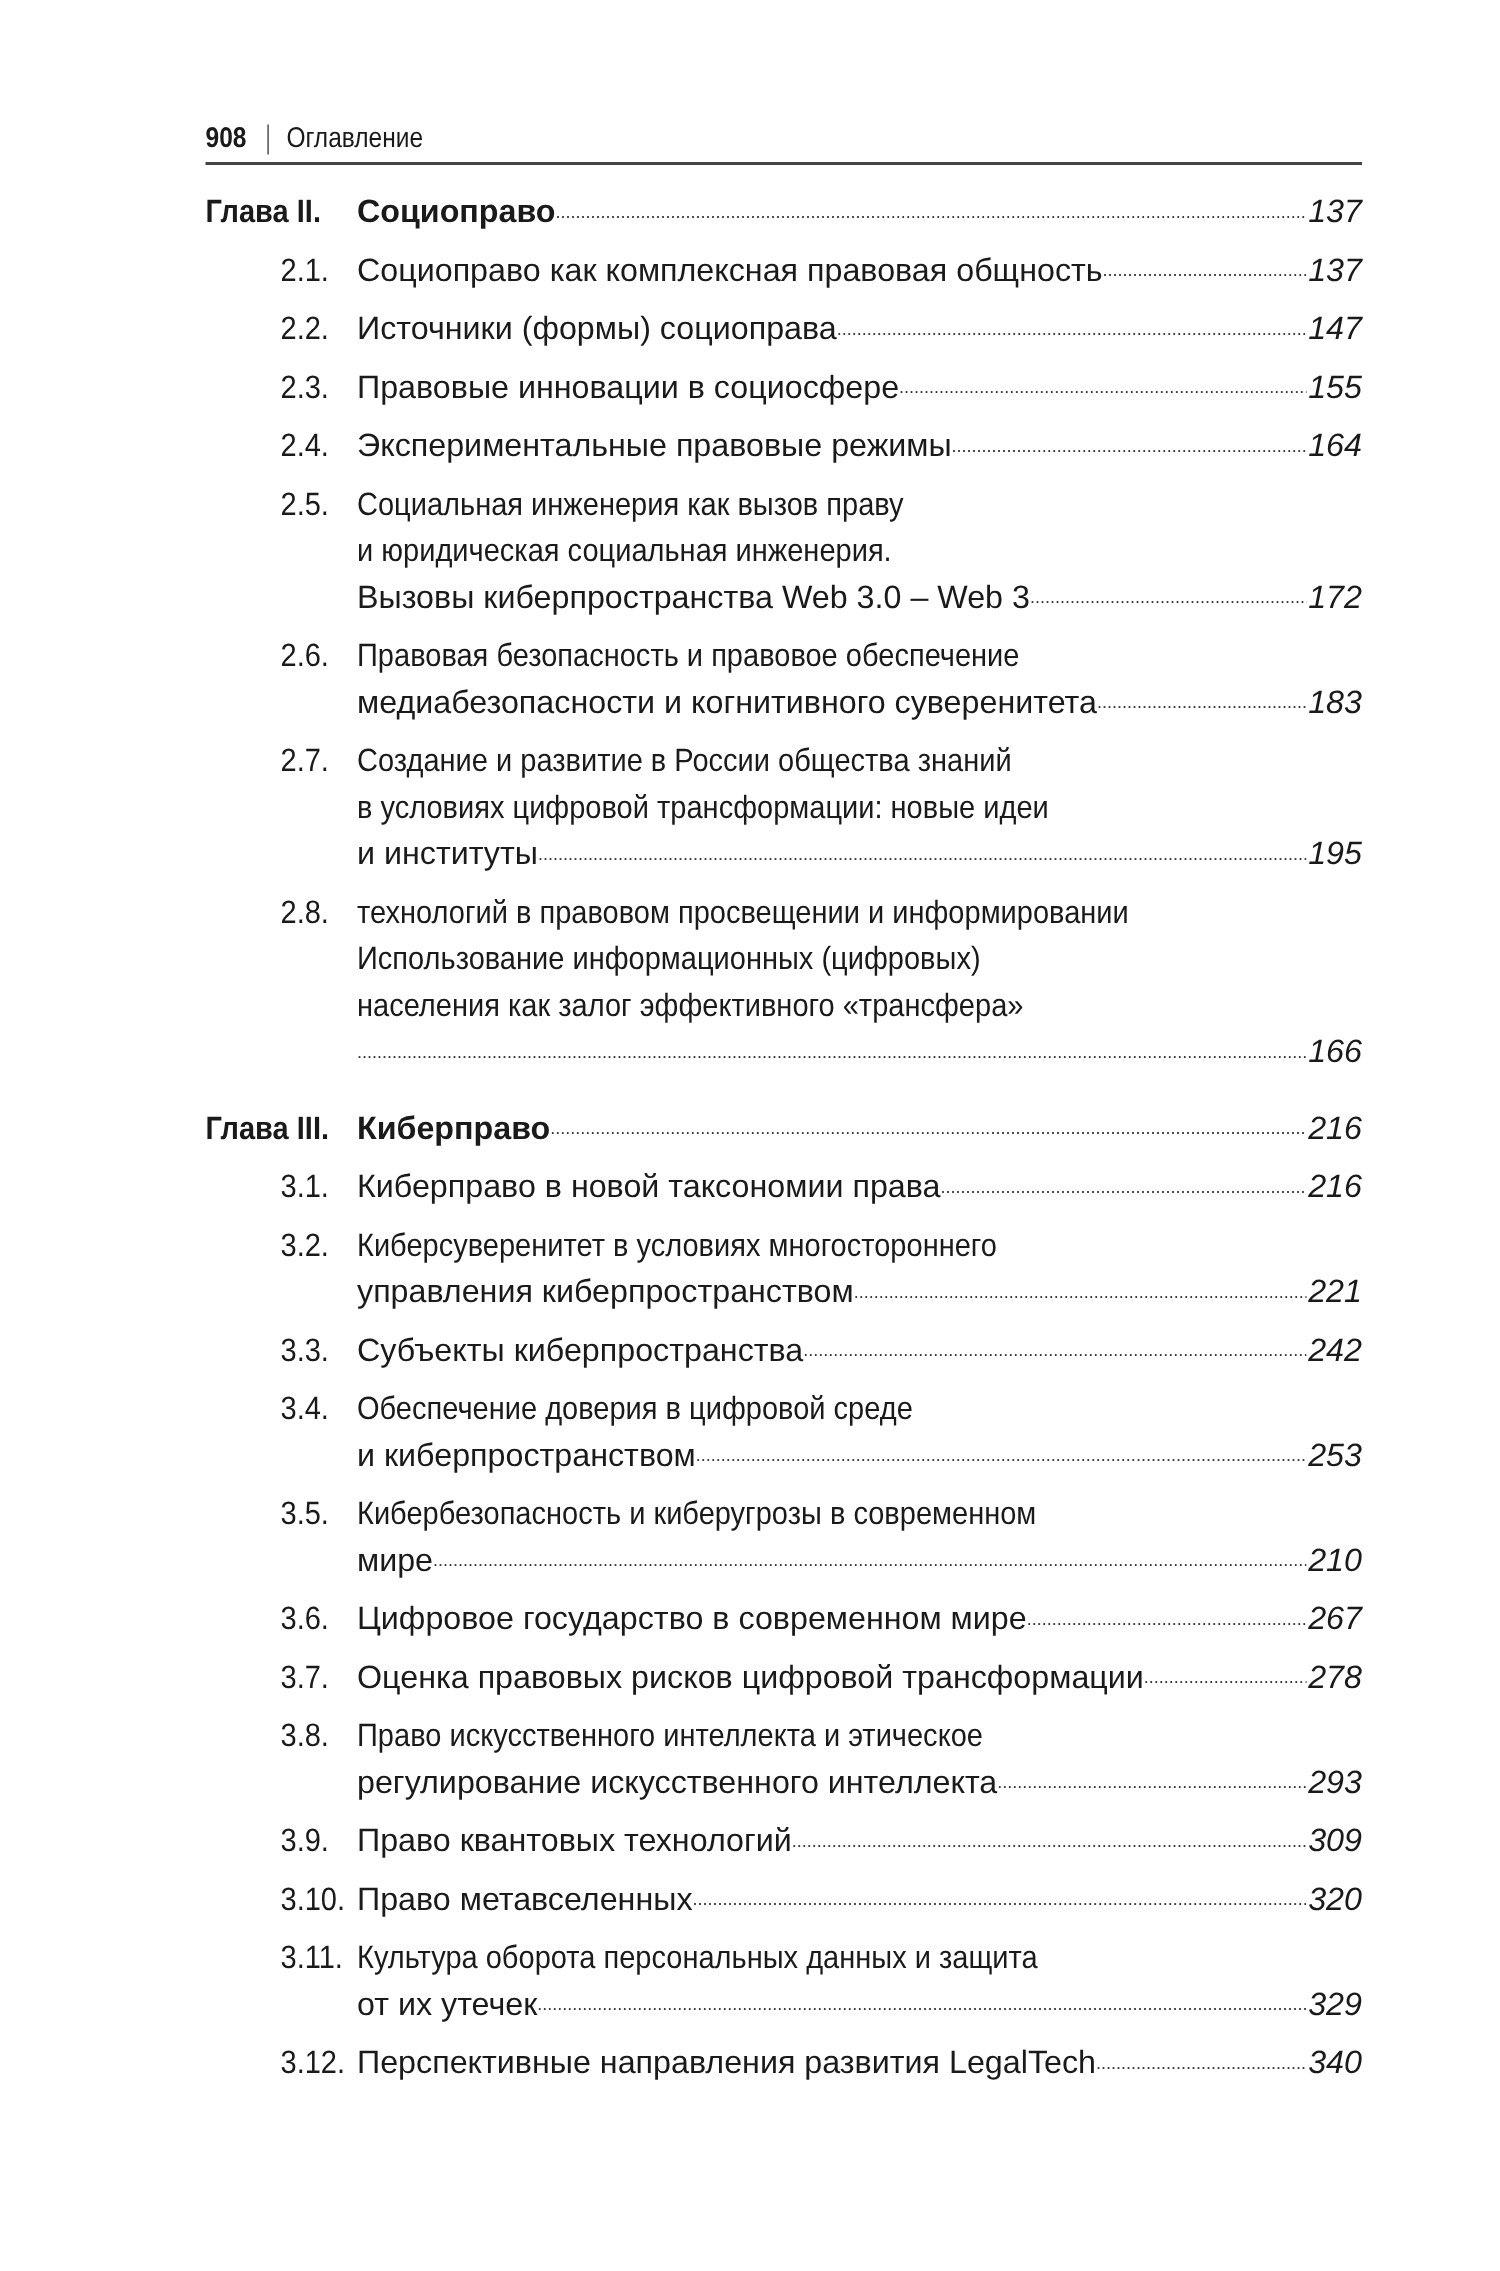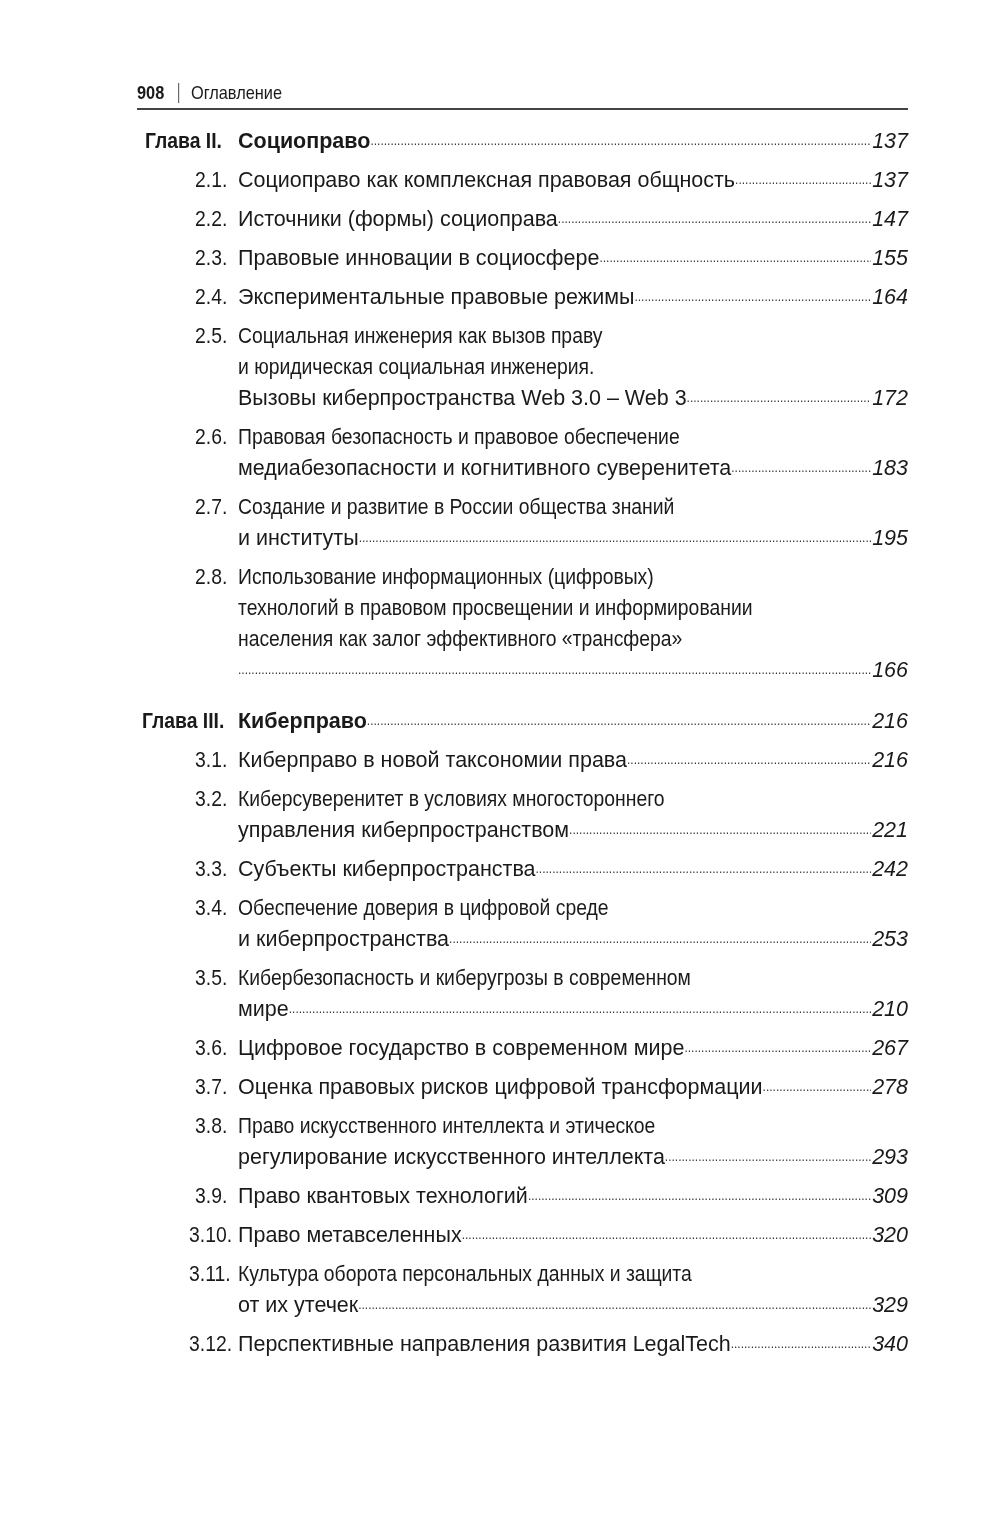--- a/index.html
+++ b/index.html
@@ -6,21 +6,21 @@
     body { width: 1000px; height: 1514px; position: relative; overflow: hidden;
            font-family: "Liberation Sans", "DejaVu Sans", sans-serif; color: #1a1a1a; }
     .page { position: absolute; left: 137px; top: 0; width: 771px; }
     .running-head { position: absolute; top: 80px; left: 0; height: 26px; font-size: 19px;
                     display: flex; align-items: center; transform: scaleX(0.86); transform-origin: left center; }
     .running-head .pgno { font-weight: bold; }
     .running-head .sep { display: inline-block; width: 1px; height: 20px; background: #333; margin: 0 14px 0 16px; }
     .rule { position: absolute; top: 108px; left: 0; width: 771px; height: 1.5px; background: #444; }
     .toc { position: absolute; top: 126px; left: 0; width: 771px; }
     .entry { position: relative; display: flex; font-size: 21.5px; line-height: 31px; }
-    .entry .num { width: 101px; flex: none; text-align: center; padding-left: 50px; box-sizing: border-box; }
+    .entry .num { width: 101px; flex: none; text-align: left; padding-left: 50px; box-sizing: border-box; }
     .entry.chapter .num { padding-left: 0; font-weight: bold; }
     .entry .body { flex: 1; min-width: 0; }
     .entry .line { display: block; white-space: nowrap; overflow: hidden; }
     .entry .last { display: flex; align-items: flex-end; }
     .entry .last .t { white-space: nowrap; flex: none; }
     .entry .last .dots { flex: 1; overflow: hidden; white-space: nowrap; letter-spacing: 0px;
                          font-size: 12px; line-height: 31px; align-self: flex-end; color: #333; }
     .entry .last .dots::before { content: "........................................................................................................................................................................................................................................................................................................"; }
     .entry .last .pg { flex: none; padding-left: 1px; font-style: italic; }
     .entry.chapter .t { font-weight: bold; }
@@ -117,33 +117,34 @@
             <span class="dots"></span>
             <span class="pg">183</span>
           </div>
         </div>
       </div>
       <div class="gap-s"></div>
       <div class="entry section">
         <div class="num"><span class="narrow">2.7.</span></div>
         <div class="body">
           <span class="line"><span class="narrow">Создание и развитие в России общества знаний</span></span>
+          <span class="line"><span class="narrow">в условиях цифровой трансформации: новые идеи</span></span>
           <div class="last">
             <span class="t">и институты</span>
             <span class="dots"></span>
             <span class="pg">195</span>
           </div>
         </div>
       </div>
       <div class="gap-s"></div>
       <div class="entry section">
         <div class="num"><span class="narrow">2.8.</span></div>
         <div class="body">
+          <span class="line"><span class="narrow">технологий в правовом просвещении и информировании</span></span>
           <span class="line"><span class="narrow">Использование информационных (цифровых)</span></span>
-          <span class="line"><span class="narrow">технологий в правовом просвещении и информировании</span></span>
           <span class="line"><span class="narrow">населения как залог эффективного «трансфера»</span></span>
           <div class="last">
             <span class="dots"></span>
             <span class="pg">166</span>
           </div>
         </div>
       </div>
       <div class="gap-l"></div>
       <div class="entry chapter">
         <div class="num"><span class="narrow">Глава III.</span></div>
@@ -188,21 +189,21 @@
             <span class="pg">242</span>
           </div>
         </div>
       </div>
       <div class="gap-s"></div>
       <div class="entry section">
         <div class="num"><span class="narrow">3.4.</span></div>
         <div class="body">
           <span class="line"><span class="narrow">Обеспечение доверия в цифровой среде</span></span>
           <div class="last">
-            <span class="t">и киберпространства</span>
+            <span class="t">и киберпространством</span>
             <span class="dots"></span>
             <span class="pg">253</span>
           </div>
         </div>
       </div>
       <div class="gap-s"></div>
       <div class="entry section">
         <div class="num"><span class="narrow">3.5.</span></div>
         <div class="body">
           <span class="line"><span class="narrow">Кибербезопасность и киберугрозы в современном</span></span>

